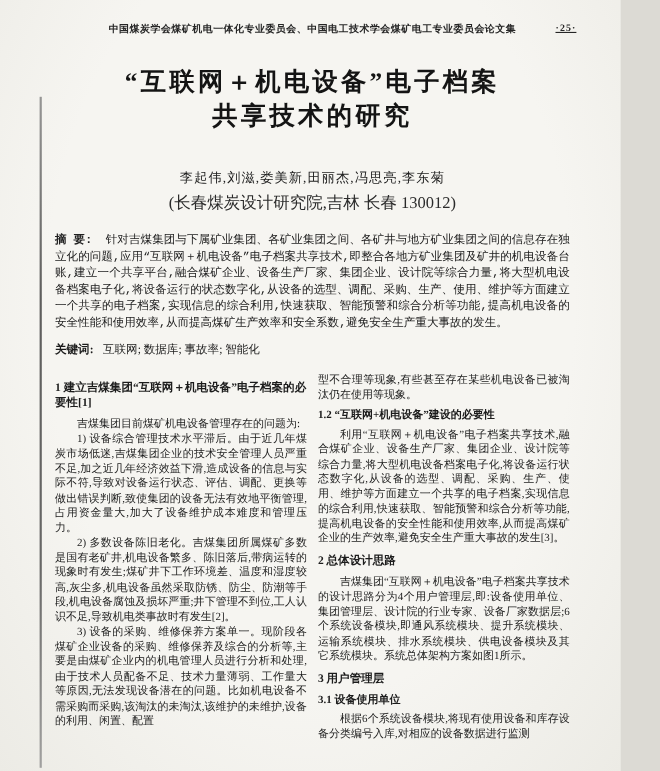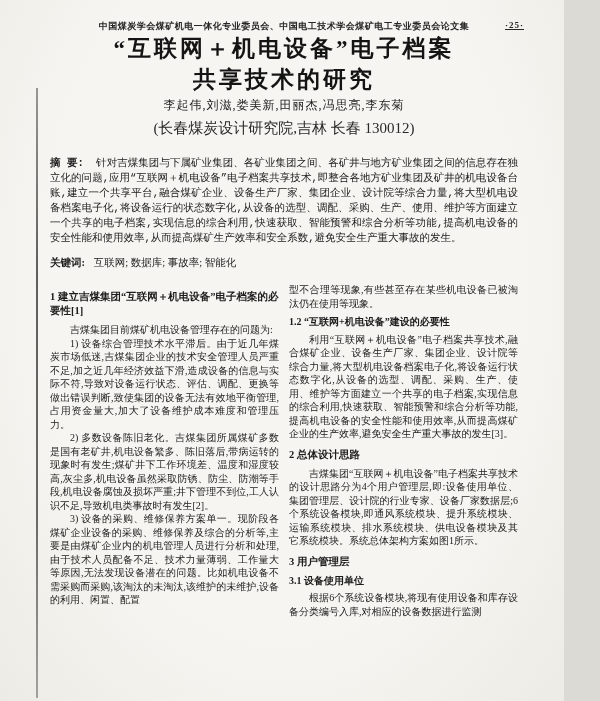--- a/index.html
+++ b/index.html
@@ -34,27 +34,28 @@
     color: #262626;
     white-space: nowrap;
   }
   .header-page { position: absolute; right: -6px; top: 0; letter-spacing: 1px; text-decoration: underline; }
   .title {
     text-align: center;
     font-size: 23px;
     font-weight: bold;
     letter-spacing: 3px;
     line-height: 31px;
+    margin-top: 26px;
     color: #141414;
   }
   .authors {
     text-align: center;
     font-size: 12px;
     letter-spacing: 1px;
-    margin-top: 2px;
+    margin-top: 32px;
   }
   .affiliation {
     text-align: center;
     font-size: 15px;
     margin-top: 5px;
     color: #2a2a2a;
   }
   .abstract {
     margin-top: 18px;
     font-size: 10.5px;

